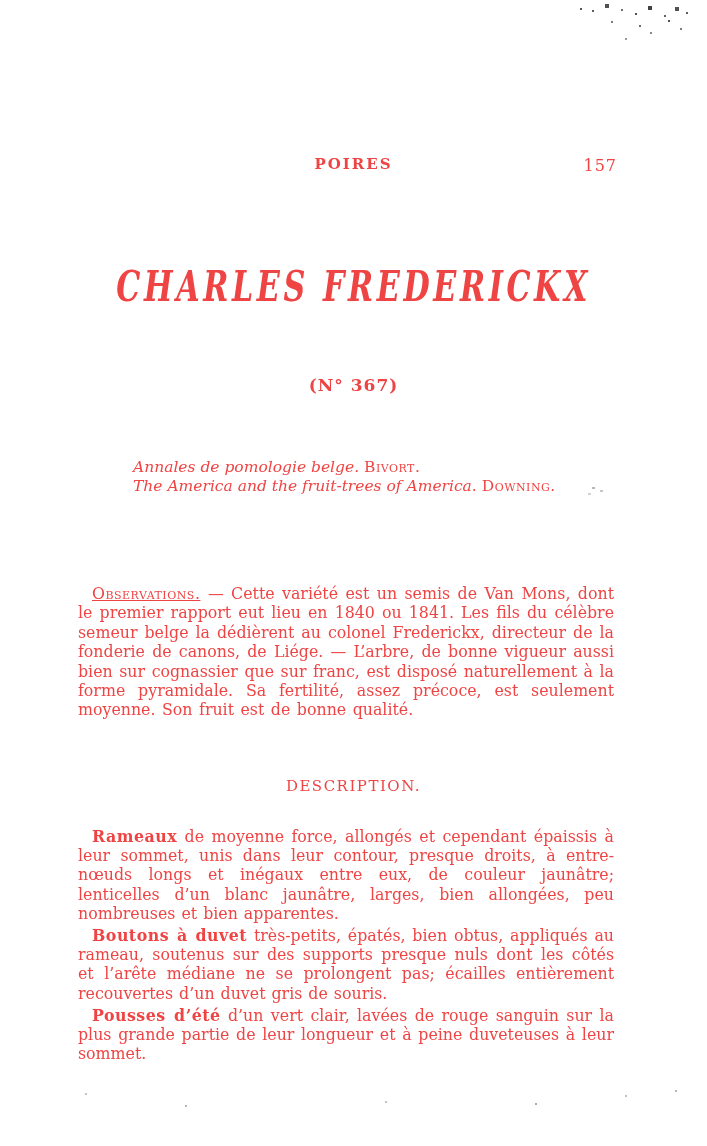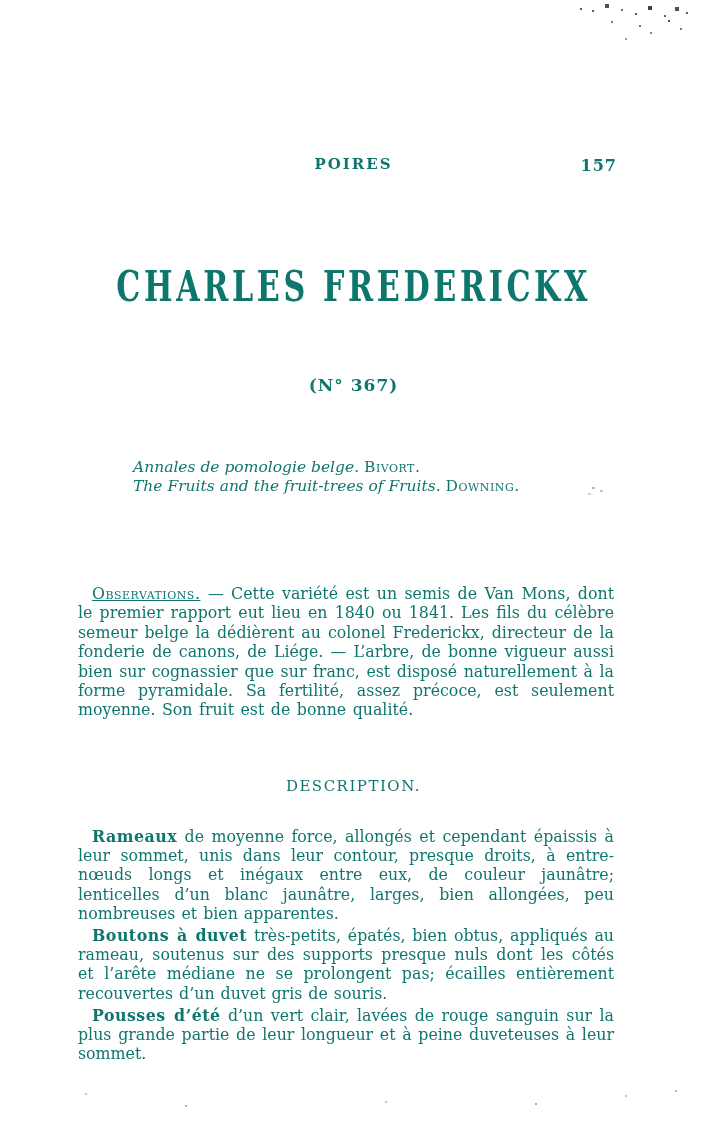--- a/index.html
+++ b/index.html
@@ -1,48 +1,49 @@
 <!DOCTYPE html>
 <html><head>
 <meta charset="utf-8">
 <style>
   html, body { margin: 0; padding: 0; background: #ffffff; }
   .page {
     position: relative;
     width: 707px;
     height: 1146px;
     background: #ffffff;
-    color: #0f766e;
+    color: #ef4444;
     font-family: "DejaVu Serif", serif;
     overflow: hidden;
   }
 
   
   .running-title {
     position: absolute;
     top: 155px; left: 0; width: 707px;
     text-align: center;
     font-size: 15px;
     font-weight: bold;
     letter-spacing: 2px;
   }
   .page-number {
     position: absolute;
     top: 156px; right: 90px;
     font-size: 16px;
-    font-weight: bold;
+    font-weight: normal;
     letter-spacing: 1px;
   }
 
   
   .main-title {
     position: absolute;
     top: 262px; left: 0; width: 707px;
     text-align: center;
     white-space: nowrap;
+    font-style: italic;
   }
   .main-title span {
     display: inline-block;
     font-size: 42px;
     font-weight: bold;
     letter-spacing: 5px;
     transform: scaleX(0.72);
     transform-origin: center;
   }
 
@@ -143,21 +144,21 @@
   </div>
 
   <div class="number-line">(N° 367)</div>
 
   <div class="biblio">
     <div>
       <span class="b-title">Annales de pomologie belge.</span>
       <span class="b-author">Bivort.</span>
     </div>
     <div>
-      <span class="b-title">The Fruits and the fruit-trees of Fruits.</span>
+      <span class="b-title">The America and the fruit-trees of America.</span>
       <span class="b-author">Downing.</span>
     </div>
   </div>
 
   <div class="observations">
     <span class="smallcaps-lead">Observations.</span>
     <span>— Cette variété est un semis de Van Mons, dont le premier rapport eut lieu en 1840 ou 1841. Les fils du célèbre semeur belge la dédièrent au colonel Frederickx, directeur de la fonderie de canons, de Liége. — L’arbre, de bonne vigueur aussi bien sur cognassier que sur franc, est disposé naturellement à la forme pyramidale. Sa fertilité, assez précoce, est seulement moyenne. Son fruit est de bonne qualité.</span>
   </div>
 
   <div class="desc-heading">DESCRIPTION.</div>

